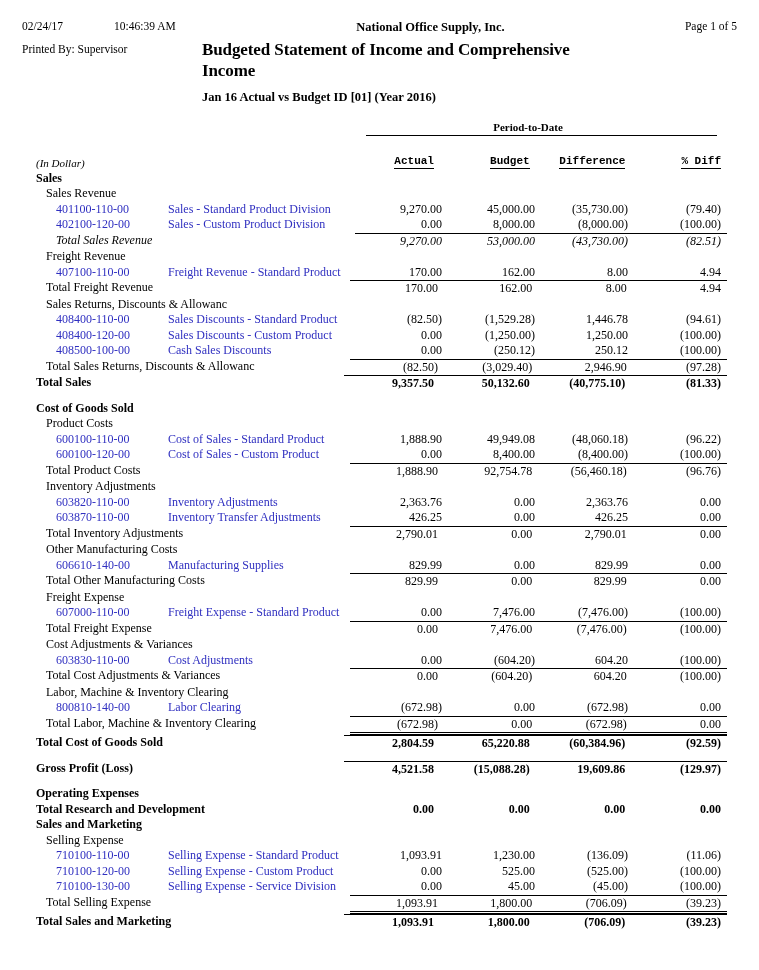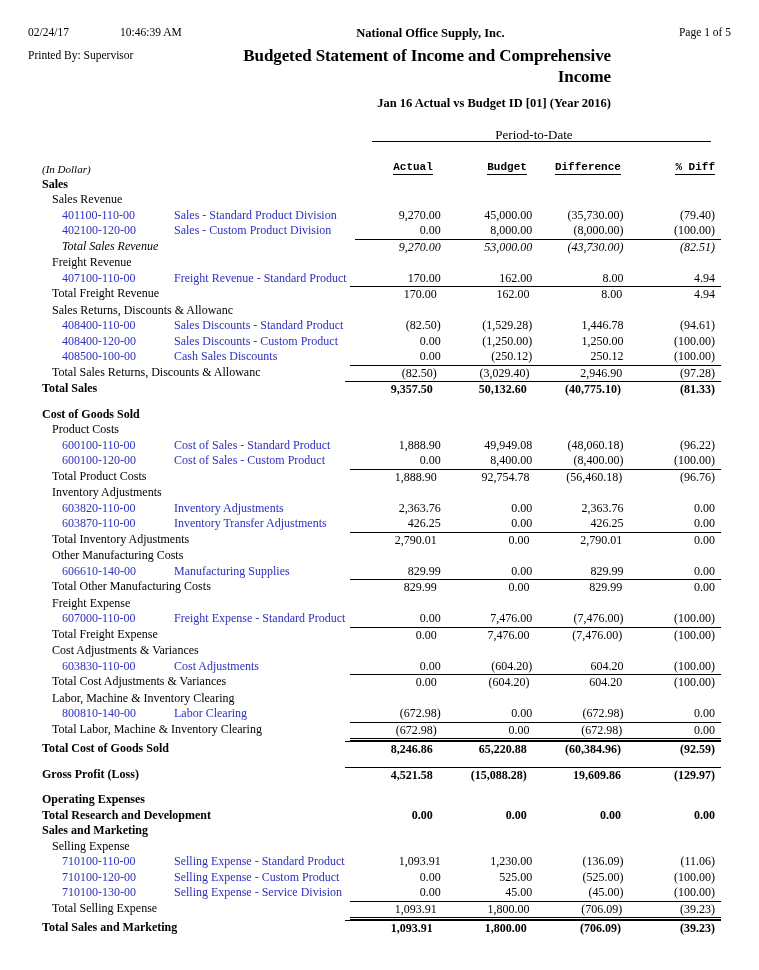--- a/index.html
+++ b/index.html
@@ -11,21 +11,21 @@
     width: 759px;
     height: 970px;
     font-family: "Liberation Serif", serif;
     color: #000000;
     position: relative;
     overflow: hidden;
   }
   .page {
     width: 759px;
     height: 970px;
-    padding: 16px;
+    padding: 10px;
     box-sizing: border-box;
     position: relative;
   }
 
   
   .hdr-row {
     display: flex;
     align-items: flex-start;
     font-size: 11.5px;
     padding: 10px 12px 0 12px;
@@ -48,21 +48,21 @@
     align-items: flex-start;
     padding: 4px 12px 0 12px;
   }
   .printed-by {
     width: 180px;
     font-size: 11.5px;
     padding-top: 4px;
   }
   .title-block {
     flex: 1;
-    text-align: right;
+    text-align: left;
   }
   .doc-title {
     font-size: 17px;
     font-weight: bold;
     line-height: 1.25;
     letter-spacing: -0.1px;
   }
   .doc-sub {
     font-size: 12.5px;
     font-weight: bold;
@@ -78,22 +78,22 @@
   .ptd-line {
     position: relative;
     height: 14px;
   }
   .ptd-label {
     position: absolute;
     left: 392px;
     top: 0;
     width: 200px;
     text-align: center;
-    font-size: 13px;
-    font-weight: normal;
+    font-size: 11px;
+    font-weight: bold;
   }
   .ptd-rule {
     position: absolute;
     left: 330px;
     right: 10px;
     top: 14px;
     border-top: 1px solid #000;
   }
   .colhead-row {
     display: flex;
@@ -439,21 +439,21 @@
       </div>
       <div class="row dline">
         <div class="lbl i1">Total Labor, Machine &amp; Inventory Clearing</div>
         <div class="num">(672.98)</div>
         <div class="num">0.00</div>
         <div class="num">(672.98)</div>
         <div class="num">0.00</div>
       </div>
       <div class="row tline">
         <div class="lbl i0 b">Total Cost of Goods Sold</div>
-        <div class="num b">8,246.86</div>
+        <div class="num b">2,804.59</div>
         <div class="num b">65,220.88</div>
         <div class="num b">(60,384.96)</div>
         <div class="num b">(92.59)</div>
       </div>
       <div class="gap"></div>
       <div class="row tline">
         <div class="lbl i0 b">Gross Profit (Loss)</div>
         <div class="num b">4,521.58</div>
         <div class="num b">(15,088.28)</div>
         <div class="num b">19,609.86</div>

